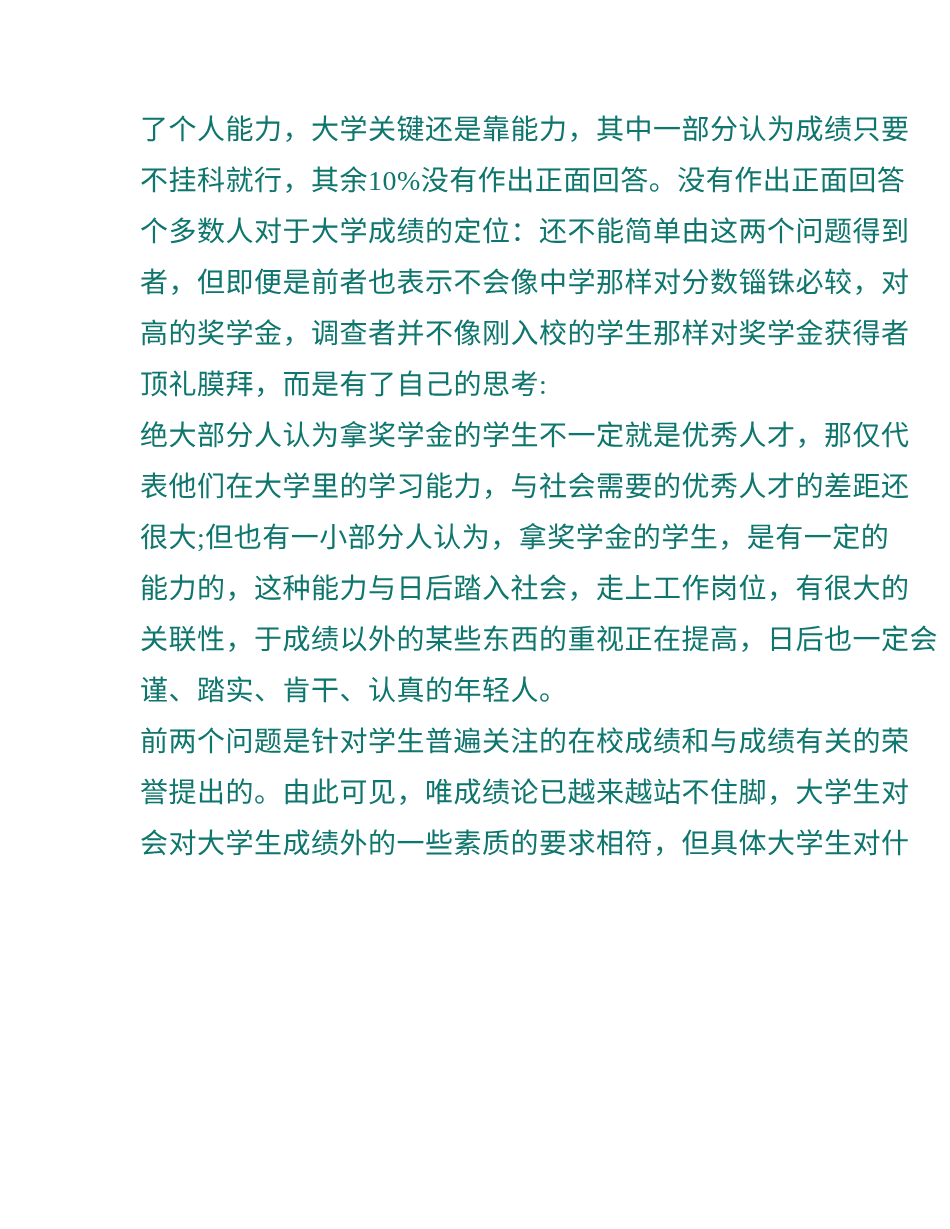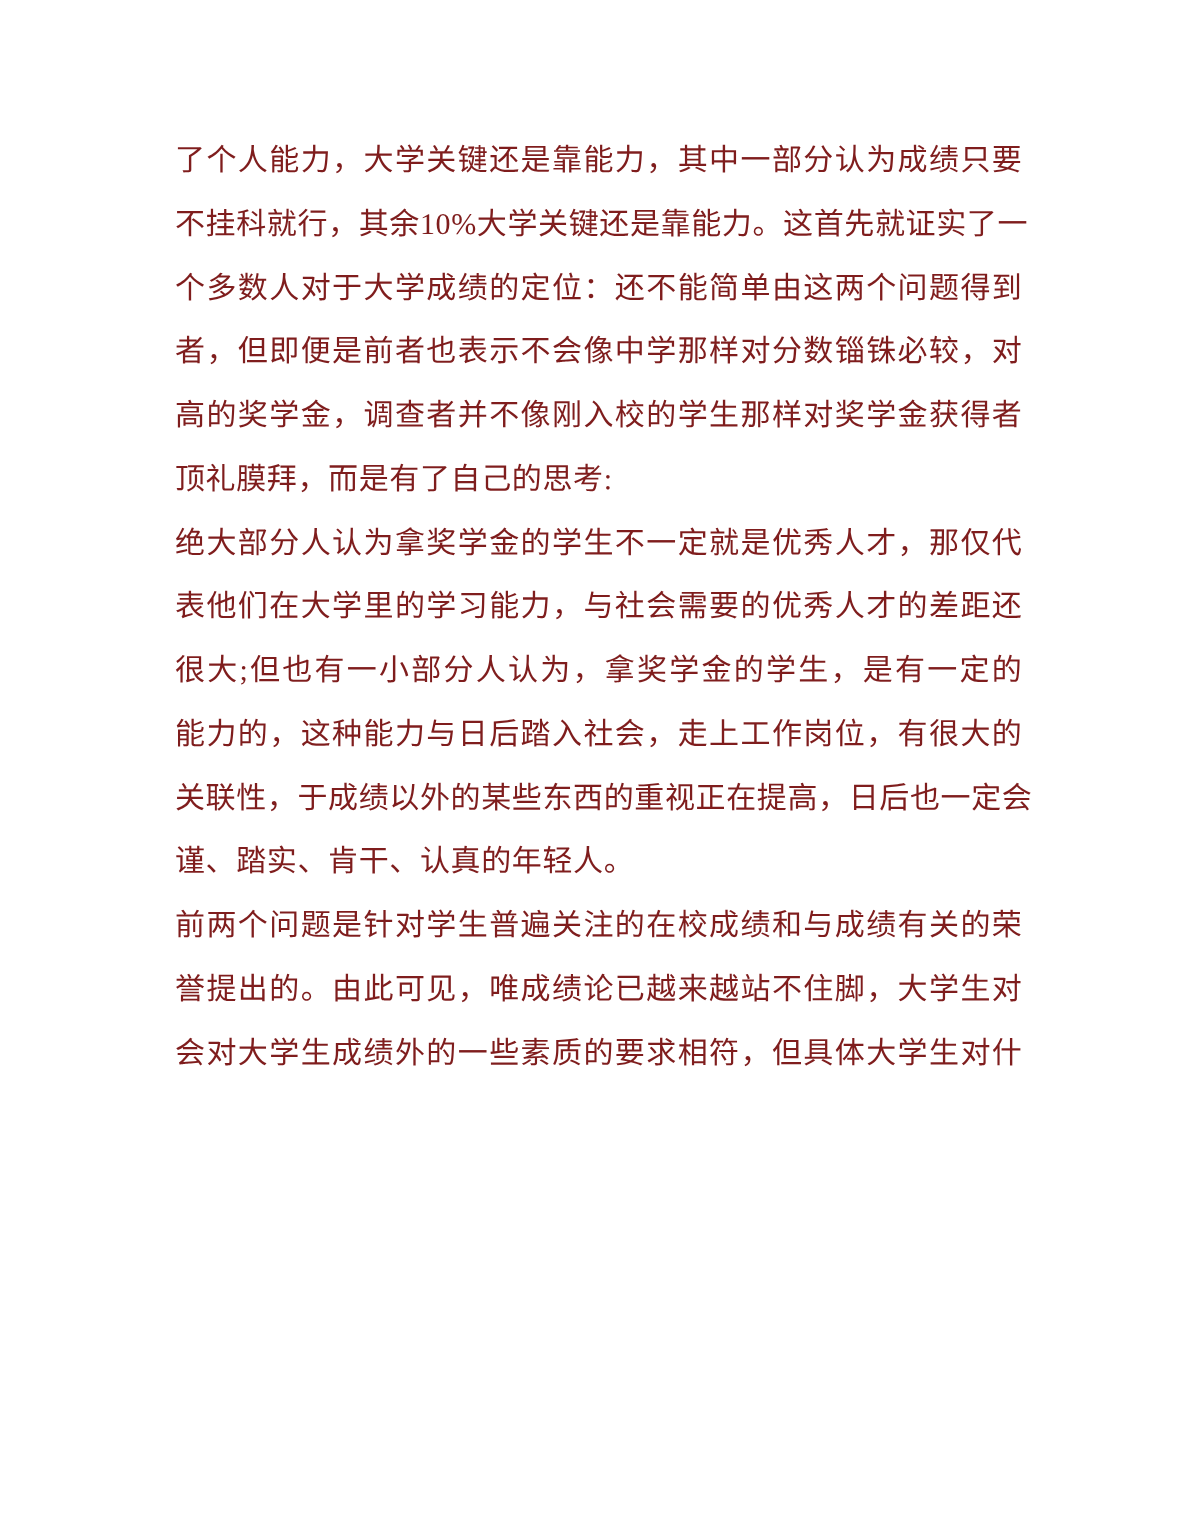--- a/index.html
+++ b/index.html
@@ -18,40 +18,40 @@
     box-sizing: border-box;
     width: 950px;
     height: 1229px;
     background: #ffffff;
     padding: 104px 132px 0 140px;
   }
   .text-block {
     width: 678px;
   }
   .line {
-    font-size: 24px;
+    font-size: 28px;
     line-height: 51px;
-    color: #7f1d1d;
+    color: #0f766e;
     white-space: nowrap;
     text-align: justify;
     text-align-last: justify;
     text-justify: inter-character;
     letter-spacing: 0.5px;
   }
   .line.para-end {
     text-align-last: left;
   }
 </style>
 </head>
 <body>
 
 <div class="page">
   <div class="text-block">
     <div class="line">了个人能力，大学关键还是靠能力，其中一部分认为成绩只要</div>
-    <div class="line">不挂科就行，其余10%大学关键还是靠能力。这首先就证实了一</div>
+    <div class="line">不挂科就行，其余10%没有作出正面回答。没有作出正面回答</div>
     <div class="line">个多数人对于大学成绩的定位：还不能简单由这两个问题得到</div>
     <div class="line">者，但即便是前者也表示不会像中学那样对分数锱铢必较，对</div>
     <div class="line">高的奖学金，调查者并不像刚入校的学生那样对奖学金获得者</div>
     <div class="line para-end">顶礼膜拜，而是有了自己的思考:</div>
     <div class="line">绝大部分人认为拿奖学金的学生不一定就是优秀人才，那仅代</div>
     <div class="line">表他们在大学里的学习能力，与社会需要的优秀人才的差距还</div>
     <div class="line">很大;但也有一小部分人认为，拿奖学金的学生，是有一定的</div>
     <div class="line">能力的，这种能力与日后踏入社会，走上工作岗位，有很大的</div>
     <div class="line">关联性，于成绩以外的某些东西的重视正在提高，日后也一定会</div>
     <div class="line para-end">谨、踏实、肯干、认真的年轻人。</div>

